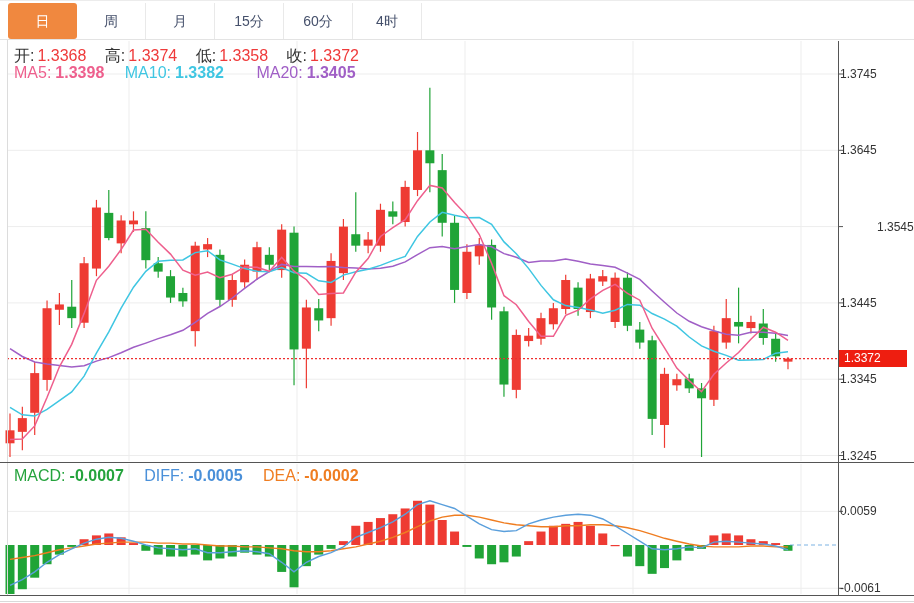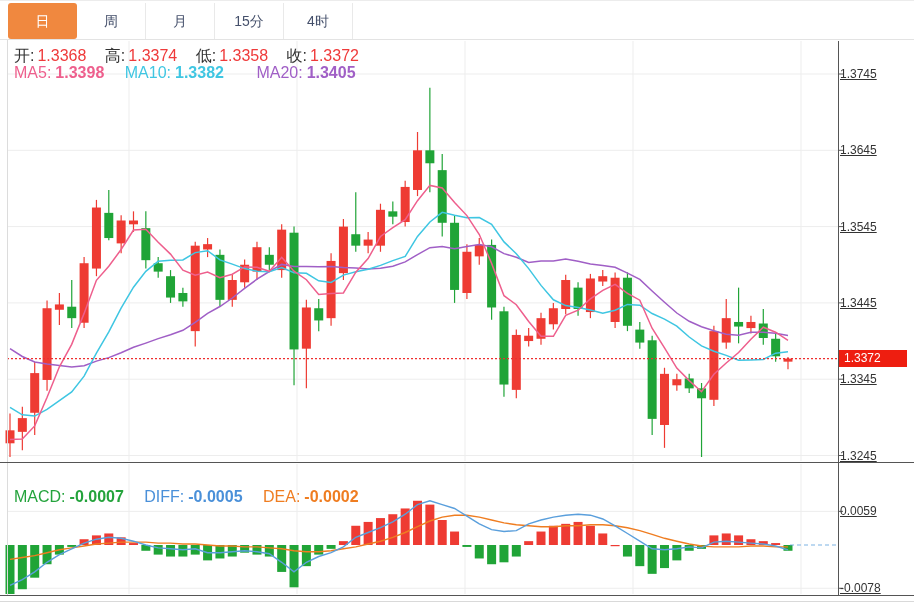--- a/index.html
+++ b/index.html
@@ -12,32 +12,32 @@
   .tab{width:69px;height:36px;line-height:36px;text-align:center;font-size:14px;color:#45506b;
        background:#fff;border-right:1px solid #e9e9e9;box-sizing:border-box;cursor:pointer;user-select:none;}
   .tab:first-child{border-left:1px solid #e9e9e9;}
   .tab.active{background:#f0883f;color:#fff;border-radius:3px;border-color:transparent;}
   
   #chart{position:absolute;left:0;top:0;width:914px;height:603px;z-index:1;}
   
   .info-row{position:absolute;left:14px;z-index:2;font-size:16px;white-space:nowrap;}
   .row1{top:46px;}
   .row2{top:64px;}
-  .macd-row{top:488px;}
+  .macd-row{top:467px;}
   .info-row .pair{margin-right:14px;}
   .lbl{color:#333;}
   .val-red{color:#ef3a3a;margin-left:3px;}
   .ma5{color:#ee5f8d;margin-right:16px;}
   .ma10{color:#3fc6e2;margin-right:28px;}
   .ma20{color:#a05fc6;}
   .ma-val{margin-left:4px;font-weight:bold;}
   .macd-g{color:#24a33c;margin-right:16px;}
   .diff-b{color:#4a90d9;margin-right:16px;}
   .dea-o{color:#ef7d21;}
-  .axis-label{position:absolute;left:840px;z-index:2;font-size:12px;color:#333;height:16px;line-height:16px;text-decoration:underline;}
+  .axis-label{position:absolute;left:840px;z-index:2;font-size:12px;color:#333;height:16px;line-height:16px;}
   .price-badge{position:absolute;left:839px;width:63px;height:17px;line-height:17px;z-index:3;
                background:#ee1e10;color:#fff;font-size:12px;padding-left:5px;}
 </style>
 </head>
 <body>
 
 <div id="app">
 
   <svg id="chart" viewBox="0 0 914 603">
       <line x1="7" y1="74" x2="838" y2="74" stroke="#ededed" stroke-width="1"></line>
@@ -271,20 +271,21 @@
       <line x1="838" y1="511.34749999999997" x2="843" y2="511.34749999999997" stroke="#555555"></line>
       <line x1="838" y1="588.2675" x2="843" y2="588.2675" stroke="#555555"></line>
     </svg>
 
   <div class="tabbar">
     <div id="tabs">
         <div class="tab active">日</div>
         <div class="tab">周</div>
         <div class="tab">月</div>
         <div class="tab">15分</div>
+        <div class="tab">60分</div>
         <div class="tab">4时</div>
       </div>
   </div>
 
   <div class="info-row row1">
     <span class="pair"><span class="lbl">开:</span><span class="val-red">1.3368</span></span>
     <span class="pair"><span class="lbl">高:</span><span class="val-red">1.3374</span></span>
     <span class="pair"><span class="lbl">低:</span><span class="val-red">1.3358</span></span>
     <span class="pair"><span class="lbl">收:</span><span class="val-red">1.3372</span></span>
   </div>
@@ -297,23 +298,23 @@
 
   <div class="info-row macd-row">
     <span class="macd-g"><span>MACD:</span><span class="ma-val">-0.0007</span></span>
     <span class="diff-b"><span>DIFF:</span><span class="ma-val">-0.0005</span></span>
     <span class="dea-o"><span>DEA:</span><span class="ma-val">-0.0002</span></span>
   </div>
 
   <div id="axis-labels">
       <div class="axis-label" style="top: 66px;">1.3745</div>
       <div class="axis-label" style="top: 142.3px;">1.3645</div>
-      <div class="axis-label" style="top: 218.6px;">1.3545</div>
+      <div class="axis-label" style="top: 218.6px; margin-left: 37px;">1.3545</div>
       <div class="axis-label" style="top: 294.9px;">1.3445</div>
       <div class="axis-label" style="top: 371.2px;">1.3345</div>
       <div class="axis-label" style="top: 447.5px;">1.3245</div>
       <div class="axis-label" style="top: 503.347px;">0.0059</div>
-      <div class="axis-label" style="top: 580.268px;">-0.0078</div>
+      <div class="axis-label" style="top: 580.268px;">-0.0061</div>
     </div>
 
   <div class="price-badge" style="top: 350.099px;">1.3372</div>
 
 </div>
 
 </body></html>

